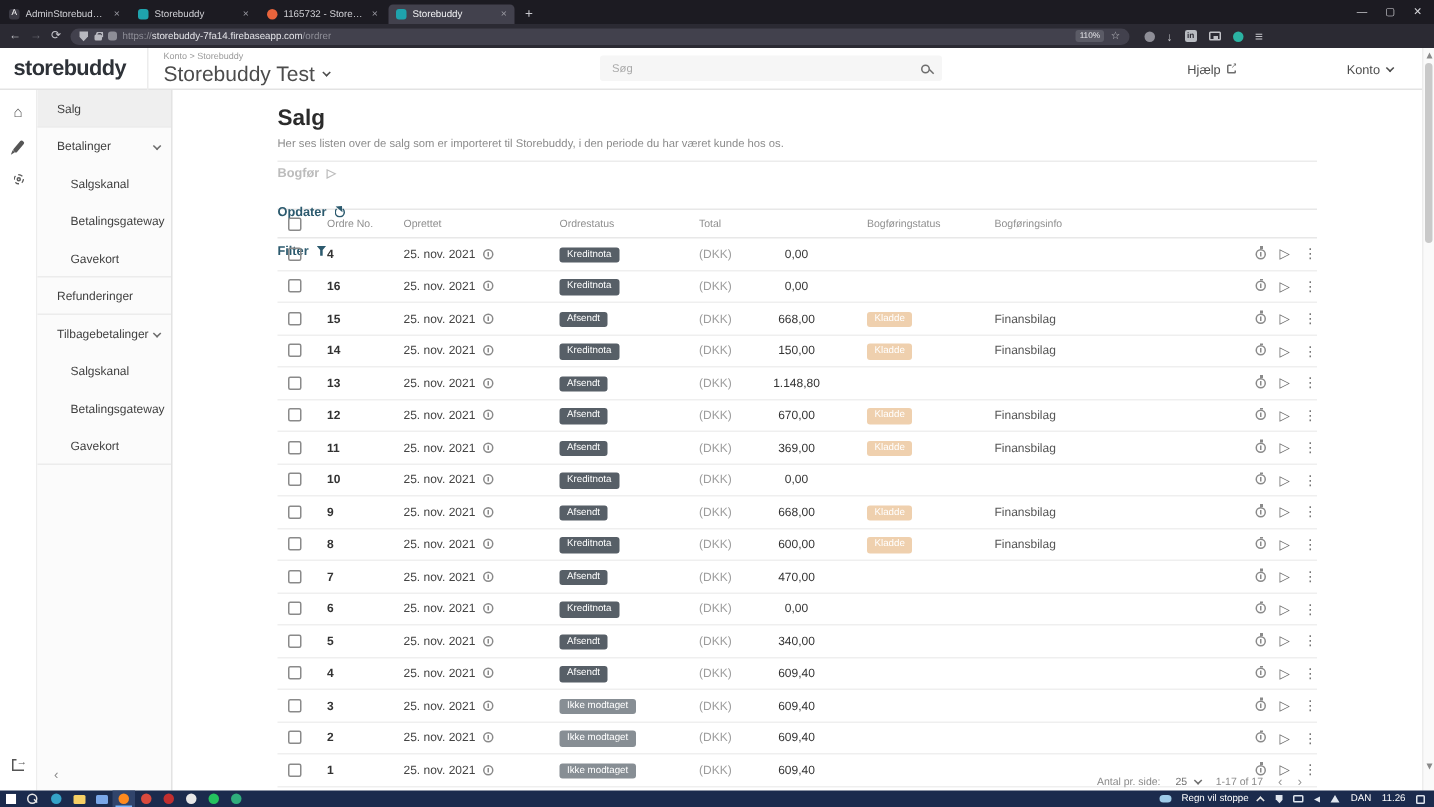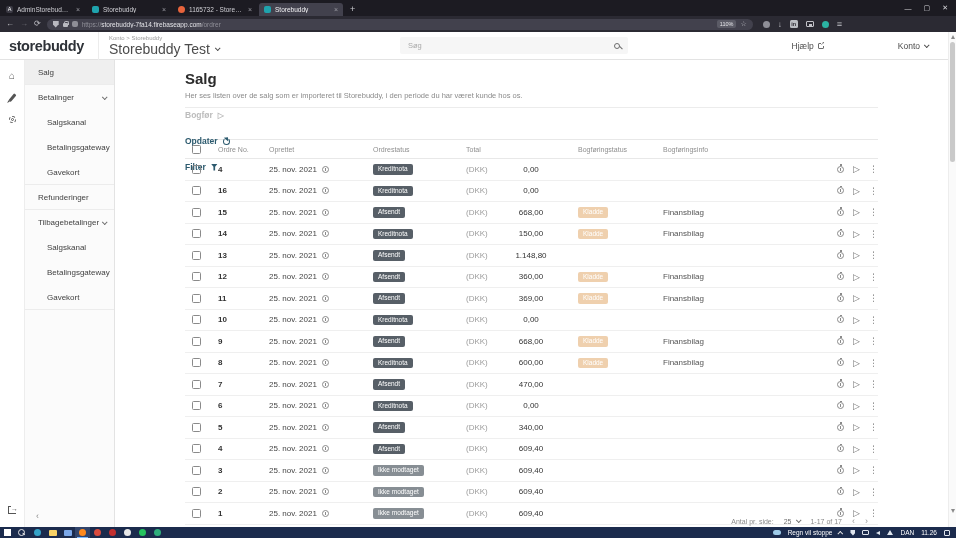--- a/index.html
+++ b/index.html
@@ -437,21 +437,21 @@
   </div>
           <div class="grid trow">
     <span class="cb"></span>
     <span class="c-no">12</span>
     <span class="c-date">
               <span class="c-date-text">25. nov. 2021</span>
               <span class="clock"></span>
             </span>
     <span><span class="badge status-badge b-dark">Afsendt</span></span>
     <span class="c-dkk">(DKK)</span>
-    <span class="c-total">360,00</span>
+    <span class="c-total">670,00</span>
     <span></span>
     <span><span class="badge b-draft bog-badge">Kladde</span></span>
     <span class="c-info">Finansbilag</span>
     <span></span>
     <span class="row-actions">
       <span class="stopwatch"></span>
       <span class="run-ico">▷</span>
       <span class="kebab">⋮</span>
     </span>
   </div>

